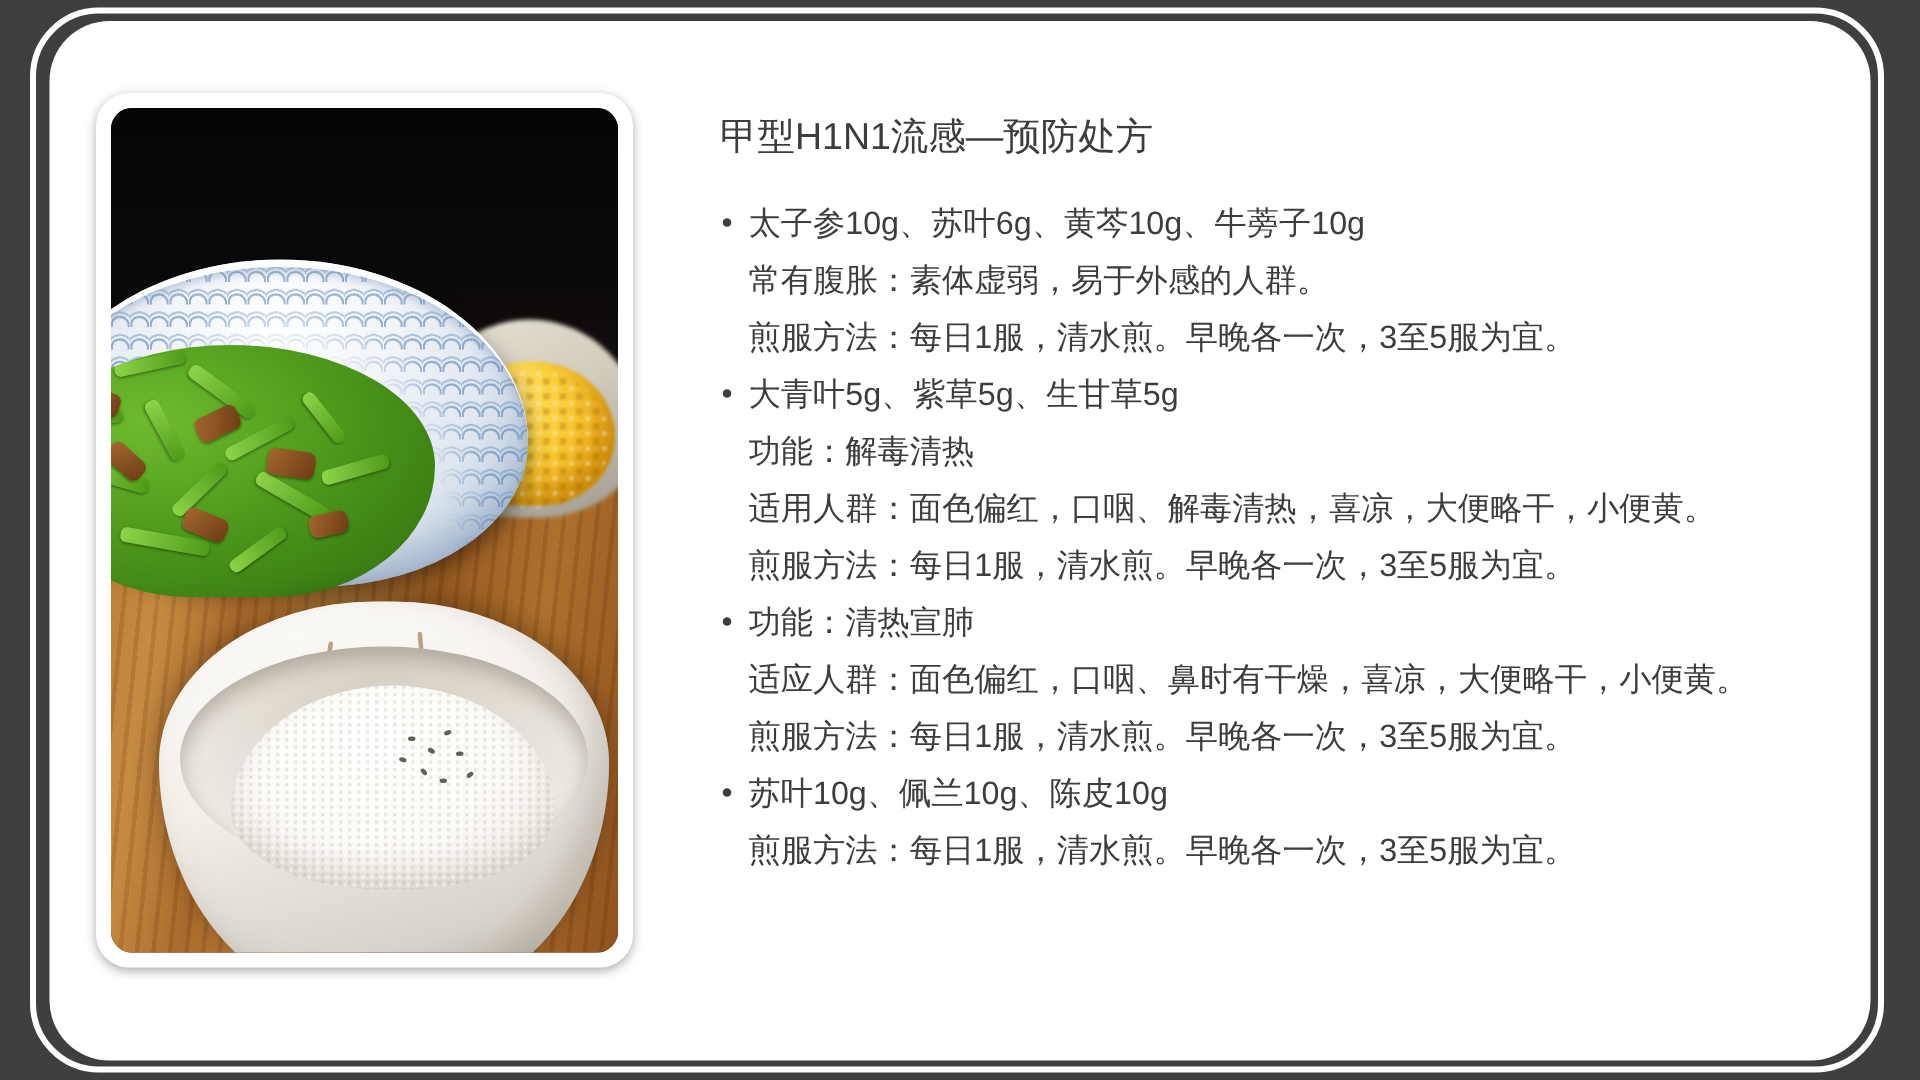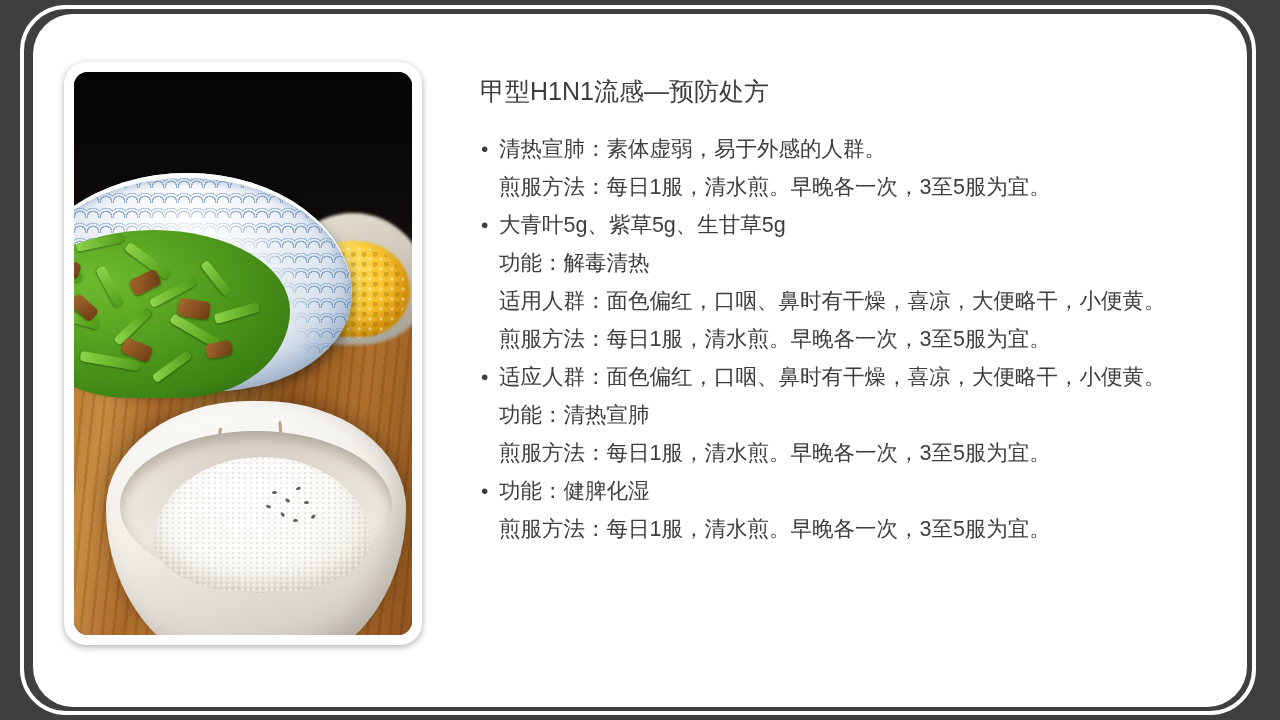--- a/index.html
+++ b/index.html
@@ -329,48 +329,49 @@
 
     <div id="text-column">
 
       <div id="slide-title">甲型H1N1流感—预防处方</div>
 
       <div id="bullet-list">
 
         <div class="bullet-row">
           <div class="bullet-dot">•</div>
           <div class="bullet-lines">
-            <div class="bline">清热宣肺：素体虚弱，易于外感的人群。</div>
+            <div class="bline">太子参10g、苏叶6g、黄芩10g、牛蒡子10g</div>
+            <div class="bline">常有腹胀：素体虚弱，易于外感的人群。</div>
             <div class="bline">煎服方法：每日1服，清水煎。早晚各一次，3至5服为宜。</div>
           </div>
         </div>
 
         <div class="bullet-row">
           <div class="bullet-dot">•</div>
           <div class="bullet-lines">
             <div class="bline">大青叶5g、紫草5g、生甘草5g</div>
             <div class="bline">功能：解毒清热</div>
-            <div class="bline">适用人群：面色偏红，口咽、鼻时有干燥，喜凉，大便略干，小便黄。</div>
+            <div class="bline">适用人群：面色偏红，口咽、解毒清热，喜凉，大便略干，小便黄。</div>
             <div class="bline">煎服方法：每日1服，清水煎。早晚各一次，3至5服为宜。</div>
           </div>
         </div>
 
         <div class="bullet-row">
           <div class="bullet-dot">•</div>
           <div class="bullet-lines">
+            <div class="bline">功能：清热宣肺</div>
             <div class="bline">适应人群：面色偏红，口咽、鼻时有干燥，喜凉，大便略干，小便黄。</div>
-            <div class="bline">功能：清热宣肺</div>
             <div class="bline">煎服方法：每日1服，清水煎。早晚各一次，3至5服为宜。</div>
           </div>
         </div>
 
         <div class="bullet-row">
           <div class="bullet-dot">•</div>
           <div class="bullet-lines">
-            <div class="bline">功能：健脾化湿</div>
+            <div class="bline">苏叶10g、佩兰10g、陈皮10g</div>
             <div class="bline">煎服方法：每日1服，清水煎。早晚各一次，3至5服为宜。</div>
           </div>
         </div>
 
       </div>
     </div>
 
   </div>
 </div>
 

